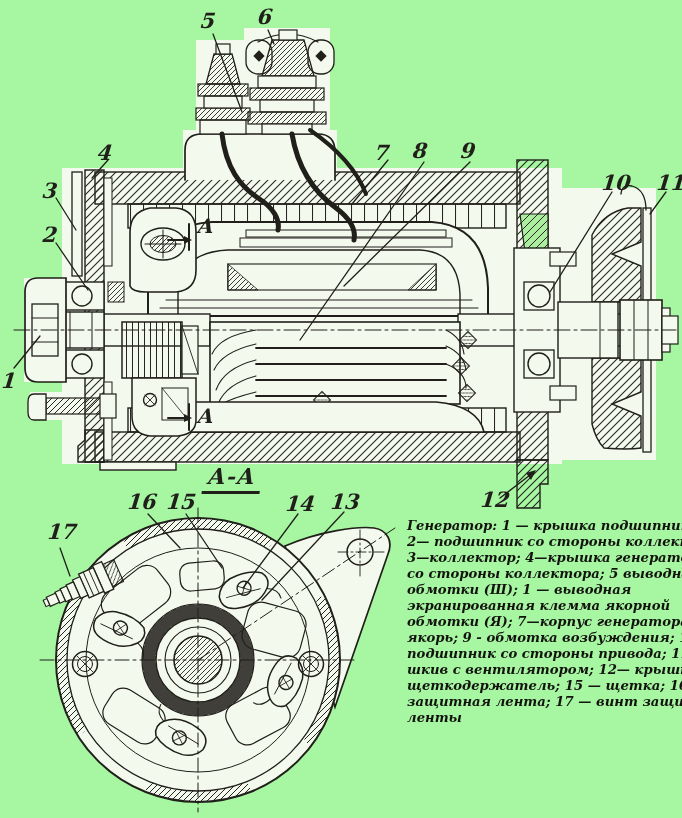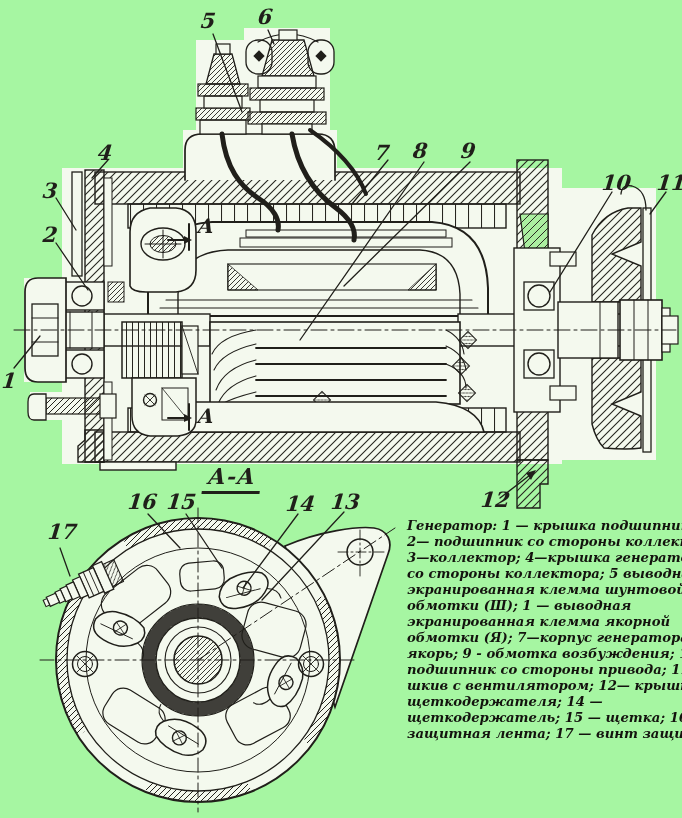--- a/index.html
+++ b/index.html
@@ -367,23 +367,22 @@
 
 <div class="amark" style="left:198px;top:216px">А</div>
 <div class="amark" style="left:198px;top:406px">А</div>
 <div class="aa-title">А-А</div>
 
 <div class="legend">
   <div>Генератор: 1 — крышка подшипника;</div>
   <div>2— подшипник со стороны коллектора;</div>
   <div>3—коллектор; 4—крышка генератора</div>
   <div>со стороны коллектора; 5 выводная</div>
-  <div>экранированная клемма шунтовой</div>
   <div>обмотки (Ш); 1 — выводная</div>
   <div>экранированная клемма якорной</div>
   <div>обмотки (Я); 7—корпус генератора; 8 —</div>
   <div>якорь; 9 - обмотка возбуждения; 10 —</div>
   <div>подшипник со стороны привода; 11 —</div>
   <div>шкив с вентилятором; 12— крышка со</div>
-  <div>щеткодержателя; 14 —</div>
   <div>щеткодержатель; 15 — щетка; 16 —</div>
   <div>защитная лента; 17 — винт защитной</div>
+  <div>ленты</div>
 </div>
 
 </body></html>

